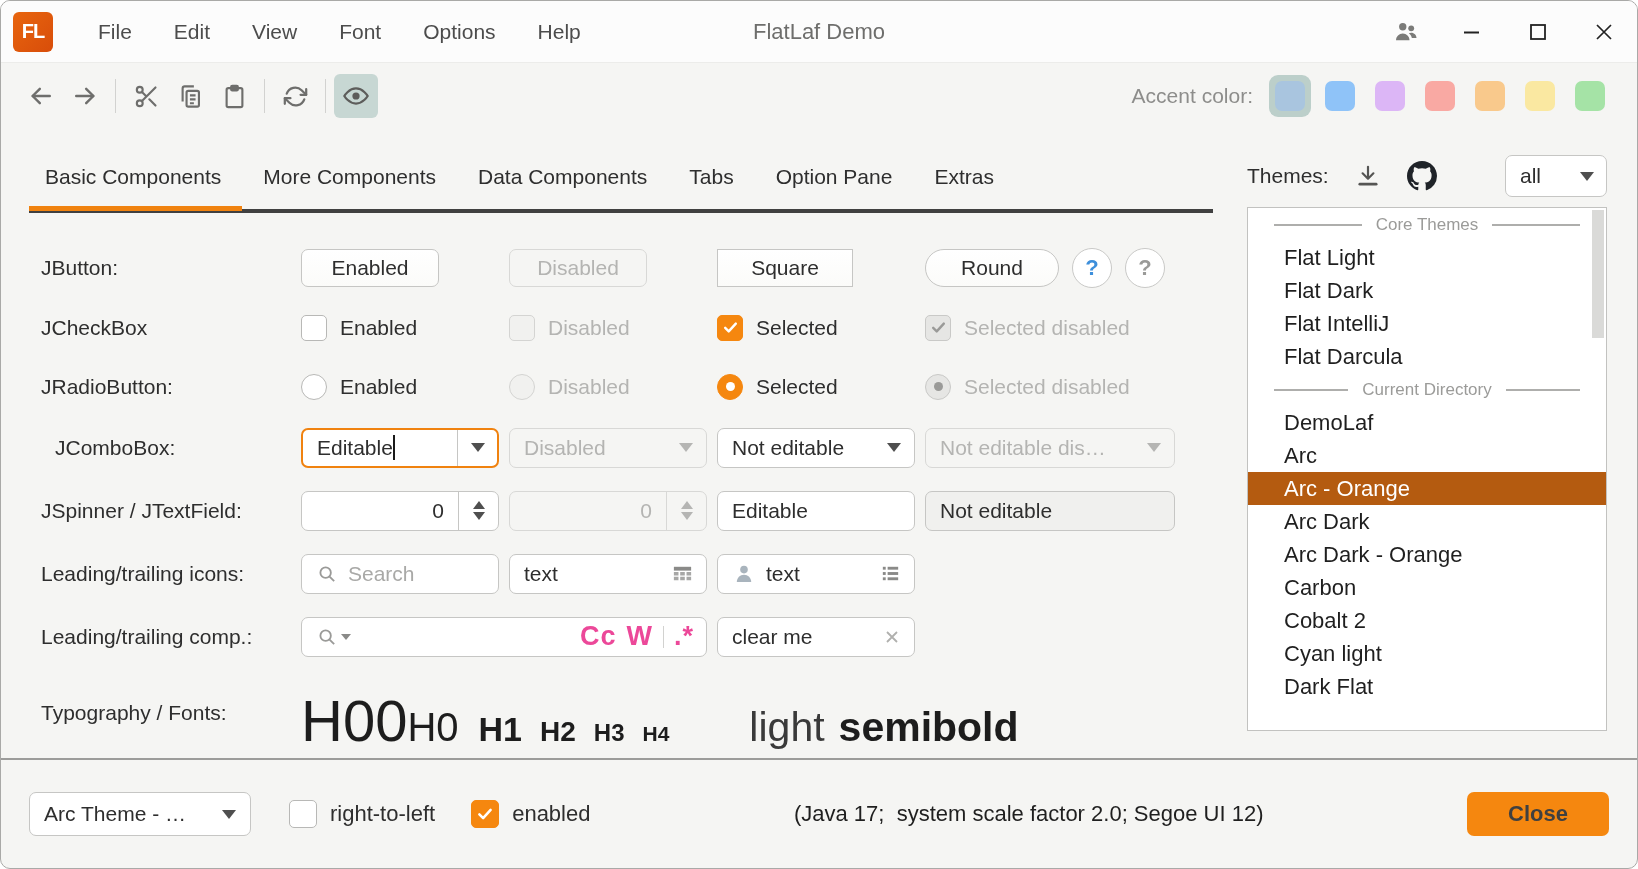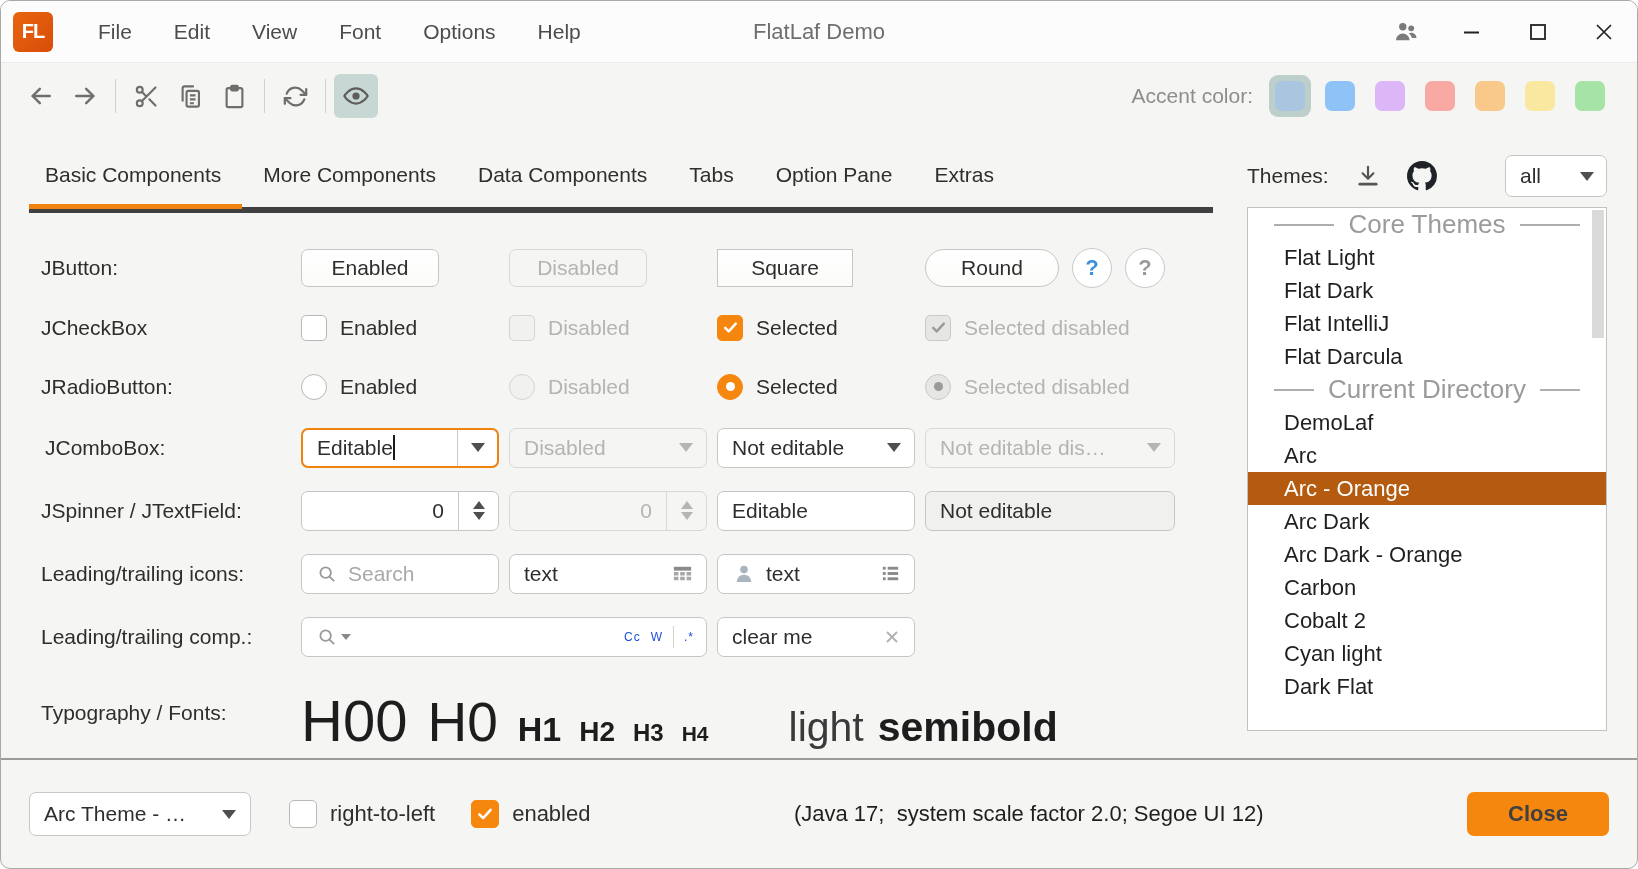--- a/index.html
+++ b/index.html
@@ -22,21 +22,21 @@
   .tb-sep{width:1px;height:34px;background:#d2d2d0;margin:0 8px;}
   .tb-btn.toggled{background:#c7d7d3;}
   .accent-area{margin-left:auto;display:flex;align-items:center;}
   .accent-label{color:#8d8d8b;font-size:21px;margin-right:8px;}
   .swatch-wrap{width:42px;height:42px;border-radius:9px;display:flex;align-items:center;justify-content:center;margin-left:8px;}
   .swatch-wrap.selected{background:#bccfca;}
   .swatch{width:30px;height:30px;border-radius:7px;}
 
   
   .tabs-row{height:84px;display:flex;align-items:flex-end;padding:0 30px 0 28px;flex:0 0 auto;}
-  .tabs{display:flex;border-bottom:6px solid #404040;width:1184px;text-align:center;}
+  .tabs{display:flex;border-bottom:4px solid #404040;width:1184px;text-align:center;}
   .tab{font-size:21px;color:#2e2e2e;padding:0 21px 17px 21px;margin-bottom:-2px;border-bottom:5px solid transparent;cursor:default;white-space:nowrap;}
   .tab:first-child{padding-left:16px;}
   .tab.active{border-bottom-color:#f0820f;}
   .themes-header{width:360px;margin-left:auto;display:flex;align-items:center;margin-bottom:16px;}
   .themes-label{font-size:21px;color:#2e2e2e;}
   .th-icon{margin-left:26px;display:flex;align-items:center;}
   .all-combo{margin-left:auto;width:102px;height:42px;background:#fff;border:1px solid #c6c6c4;border-radius:7px;display:flex;align-items:center;padding:0 12px 0 14px;}
   .all-combo .val{font-size:21px;flex:1;}
 
   
@@ -83,48 +83,48 @@
   .spinner{height:40px;background:#fff;border:1px solid #c6c6c4;border-radius:7px;display:flex;align-items:stretch;font-size:21px;overflow:hidden;}
   .spinner .num{flex:1;display:flex;align-items:center;justify-content:flex-end;padding-right:14px;}
   .spinner .arrows{width:40px;border-left:1px solid #c6c6c4;display:flex;flex-direction:column;align-items:center;justify-content:center;}
   .spinner.dis{background:#f5f5f3;border-color:#d8d8d6;color:#b4b4b2;}
   .spinner.dis .arrows{border-left-color:#d8d8d6;}
 
   .tfield{height:40px;background:#fff;border:1px solid #c6c6c4;border-radius:7px;display:flex;align-items:center;padding:0 12px 0 14px;font-size:21px;gap:10px;}
   .tfield.readonly{background:#f0f0ee;}
   .tfield .fval{flex:1;white-space:nowrap;overflow:hidden;}
   .tfield .ph{color:#a9a9a7;}
-  .cw{color:#1d4ed8;font-weight:normal;font-size:12px;letter-spacing:1px;}
+  .cw{color:#ec4899;font-weight:bold;font-size:27px;letter-spacing:1px;}
   .mini-sep{width:1px;height:22px;background:#d2d2d0;}
   .w250{width:250px;}
 
   .typo-block{padding-top:14px;}
   .typo-line1{display:flex;align-items:baseline;color:#1d1d1d;}
   .t-h00{font-size:58px;font-weight:400;}
-  .t-h0{font-size:55px;font-weight:400;margin-left:20px;}
+  .t-h0{font-size:40px;font-weight:400;}
   .t-h1{font-size:34px;font-weight:bold;margin-left:20px;}
   .t-h2{font-size:28px;font-weight:bold;margin-left:18px;}
   .t-h3{font-size:24px;font-weight:bold;margin-left:18px;}
   .t-h4{font-size:21px;font-weight:bold;margin-left:18px;}
   .t-light{font-size:41px;font-weight:300;margin-left:80px;color:#3a3a3a;}
   .t-semibold{font-size:41px;font-weight:bold;margin-left:14px;}
   .typo-line2{display:flex;align-items:baseline;margin-top:14px;color:#1d1d1d;}
   .t-large{font-size:24px;font-weight:bold;}
   .t-default{font-size:21px;margin-left:14px;}
   .t-medium{font-size:19px;margin-left:14px;}
   .t-small{font-size:17px;margin-left:14px;}
   .t-mini{font-size:15px;margin-left:14px;}
   .t-mono{font-family:"DejaVu Sans Mono","Liberation Mono",monospace;font-size:19px;margin-left:84px;}
 
   
   .themes-col{width:360px;margin-right:30px;position:relative;}
   .themes-list{position:absolute;top:-6px;left:0;right:0;height:524px;background:#fff;border:1px solid #c2c2c0;overflow:hidden;}
   .t-item{height:33px;display:flex;align-items:center;padding-left:36px;font-size:22px;color:#1f1f1f;white-space:nowrap;}
   .t-item.selected{background:#b45b10;color:#fff;}
-  .t-sep{height:33px;display:flex;align-items:center;color:#9b9b99;font-size:26px;padding:0 26px;gap:14px;}
+  .t-sep{height:33px;display:flex;align-items:center;color:#9b9b99;font-size:17px;padding:0 26px;gap:14px;}
   .t-sep::before,.t-sep::after{content:"";flex:1;height:2px;background:#aeaeac;}
   .list-scrollbar{position:absolute;top:2px;right:2px;width:12px;height:128px;background:#dadad8;}
 
   
   .statusbar{height:110px;border-top:2px solid #9c9c9a;display:flex;align-items:center;padding:0 28px;flex:0 0 auto;}
   .status-combo{width:222px;height:44px;background:#fff;border:1px solid #c6c6c4;border-radius:7px;display:flex;align-items:center;padding:0 14px;font-size:21px;}
   .status-combo .val{flex:1;white-space:nowrap;overflow:hidden;}
   .sb-ck{display:flex;align-items:center;gap:13px;font-size:22px;}
   .sb-info{flex:1;text-align:center;font-size:22px;color:#1f1f1f;white-space:pre;}
   .close-btn{width:142px;height:44px;background:#f5870f;border:none;border-radius:7px;color:#404040;font-weight:bold;font-size:22px;display:flex;align-items:center;justify-content:center;}
@@ -345,21 +345,21 @@
           </span>
           <span>Selected</span>
         </div>
       <div class="ck-row dis">
           <span class="radio sel dis">
             <span class="dot"></span>
           </span>
           <span>Selected disabled</span>
         </div>
 
-      <div class="row-label" style="margin:15px 4px">JComboBox:</div>
+      <div class="row-label" style="margin:15px 14px">JComboBox:</div>
       <div>
           <div class="combo focused">
         <span class="txt"><span>Editable</span><span class="caret"></span></span>
         <span class="arrow-box">
               <span class="tri-down"></span>
             </span>
       </div>
         </div>
       <div>
           <div class="combo dis">

